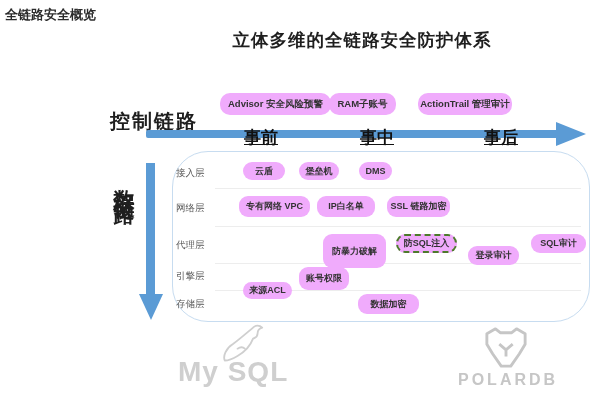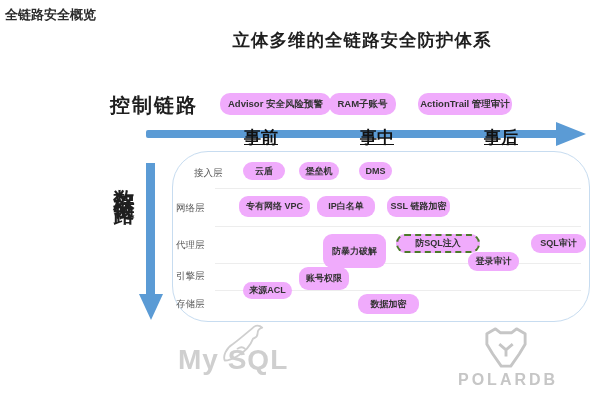--- a/index.html
+++ b/index.html
@@ -3,42 +3,42 @@
 <meta charset="utf-8">
 <style>
   html,body{margin:0;padding:0;}
   body{
     width:610px;height:400px;position:relative;background:#ffffff;
     font-family:"Liberation Sans","DejaVu Sans",sans-serif;overflow:hidden;
   }
   .abs{position:absolute;}
   .eyebrow{left:5px;top:6px;font-size:13px;font-weight:bold;color:#2b2b2b;}
   .main-title{left:132px;top:28px;width:460px;text-align:center;font-size:17.5px;font-weight:bold;color:#1f1f1f;letter-spacing:1px;font-family:Liberation Mono, monospace;}
-  .ctrl-label{left:110px;top:92px;font-size:20px;font-weight:bold;color:#1f1f1f;letter-spacing:2px;}
+  .ctrl-label{left:110px;top:108px;font-size:20px;font-weight:bold;color:#1f1f1f;letter-spacing:2px;}
   .chip{
     position:absolute;background:#f0abfc;border-radius:9px;color:#333333;
     display:flex;align-items:center;justify-content:center;
     font-size:9px;font-weight:bold;white-space:nowrap;box-sizing:border-box;margin-left:18px;
   }
   .chip.ctrl{height:22px;border-radius:10px;font-size:9.5px;}
   .chip.dashed{border:2px dashed #4d7a2b;}
   
   .h-shaft{left:146px;top:130px;width:412px;height:8px;background:#5b9bd5;border-radius:2px;}
   .h-head{left:556px;top:122px;width:0;height:0;border-left:30px solid #5b9bd5;border-top:12px solid transparent;border-bottom:12px solid transparent;}
   .phase{top:126px;width:44px;text-align:right;font-size:17px;font-weight:bold;color:#111111;text-decoration:underline;}
   
   .panel{left:172px;top:151px;width:418px;height:171px;border:1px solid #c7dcf0;border-radius:36px;box-sizing:border-box;background:#ffffff;}
   .divider{left:215px;width:366px;height:1px;background:#ededed;}
   .layer-label{left:176px;font-size:9.5px;color:#565656;white-space:nowrap;}
   
   .v-shaft{left:146px;top:163px;width:9px;height:132px;background:#5b9bd5;}
   .v-head{left:139px;top:294px;width:0;height:0;border-top:26px solid #5b9bd5;border-left:12px solid transparent;border-right:12px solid transparent;}
   .data-label{left:110px;top:172px;font-size:21px;font-weight:bold;color:#1f1f1f;writing-mode:vertical-rl;text-orientation:upright;letter-spacing:5px;}
   
-  .mysql-text{left:178px;top:344px;font-size:28px;font-weight:bold;color:#cfcfcf;letter-spacing:1px;}
+  .mysql-text{left:178px;top:356px;font-size:28px;font-weight:bold;color:#cfcfcf;letter-spacing:1px;}
   .polardb-text{left:458px;top:371px;font-size:16px;font-weight:bold;color:#c6c6c6;letter-spacing:3px;}
   svg{display:block;}
 </style>
 </head>
 <body>
 
 <div class="abs eyebrow">全链路安全概览</div>
 <div class="abs main-title">立体多维的全链路安全防护体系</div>
 
 <div class="abs ctrl-label">控制链路</div>
@@ -55,37 +55,37 @@
 <div class="abs data-label">数据链路</div>
 <div class="abs v-shaft"></div>
 <div class="abs v-head"></div>
 
 <div class="abs panel"></div>
 <div class="abs divider" style="top:188px;"></div>
 <div class="abs divider" style="top:226px;"></div>
 <div class="abs divider" style="top:263px;"></div>
 <div class="abs divider" style="top:290px;"></div>
 
-<div class="abs layer-label" style="top:167px;padding-left:18px;">接入层</div>
+<div class="abs layer-label" style="top:167px;">接入层</div>
 <div class="abs layer-label" style="top:202px;">网络层</div>
 <div class="abs layer-label" style="top:239px;">代理层</div>
 <div class="abs layer-label" style="top:270px;">引擎层</div>
 <div class="abs layer-label" style="top:298px;">存储层</div>
 
 <div class="chip" style="left:225px;top:162px;width:42px;height:18px;">云盾</div>
 <div class="chip" style="left:281px;top:162px;width:40px;height:18px;">堡垒机</div>
 <div class="chip" style="left:341px;top:162px;width:33px;height:18px;">DMS</div>
 
 <div class="chip" style="left:221px;top:196px;width:71px;height:21px;">专有网络 VPC</div>
 <div class="chip" style="left:299px;top:196px;width:58px;height:21px;">IP白名单</div>
 <div class="chip" style="left:369px;top:196px;width:63px;height:21px;">SSL 链路加密</div>
 
 <div class="chip" style="left:305px;top:234px;width:63px;height:34px;">防暴力破解</div>
-<div class="chip dashed" style="left:378px;top:234px;width:84px;height:19px;">防SQL注入</div>
-<div class="chip" style="left:450px;top:252px;width:51px;height:19px;">登录审计</div>
+<div class="chip dashed" style="left:378px;top:234px;width:61px;height:19px;">防SQL注入</div>
+<div class="chip" style="left:450px;top:246px;width:51px;height:19px;">登录审计</div>
 <div class="chip" style="left:513px;top:234px;width:55px;height:19px;">SQL审计</div>
 
 <div class="chip" style="left:225px;top:282px;width:49px;height:17px;">来源ACL</div>
 <div class="chip" style="left:281px;top:267px;width:50px;height:23px;">账号权限</div>
 
 <div class="chip" style="left:340px;top:294px;width:61px;height:20px;">数据加密</div>
 
 <div class="abs" style="left:215px;top:324px;">
   <svg width="56" height="42" viewBox="0 0 60 46" fill="none" stroke="#cfcfcf" stroke-width="2" stroke-linejoin="round" stroke-linecap="round">
     <path d="M10 40 C8 35 11 27 19 22 C27 16 35 9 41 4 C44 1 48 1 51 4 C48 5 46 7 46 10 C46 13 44 15 41 16 C38 24 31 31 24 35 C19 38 14 40 10 40 Z"></path>

